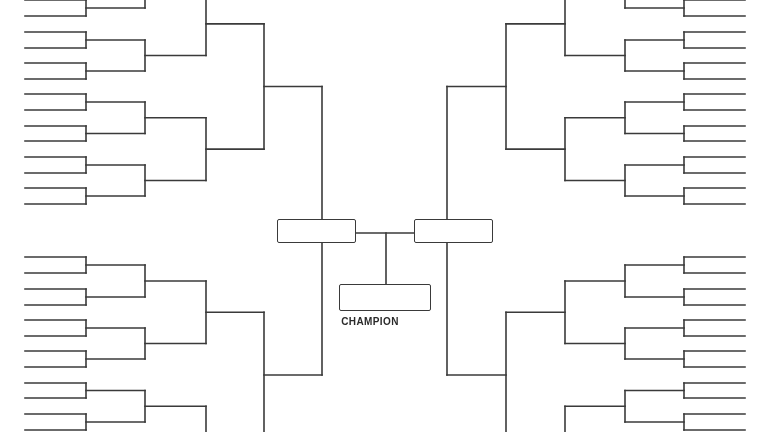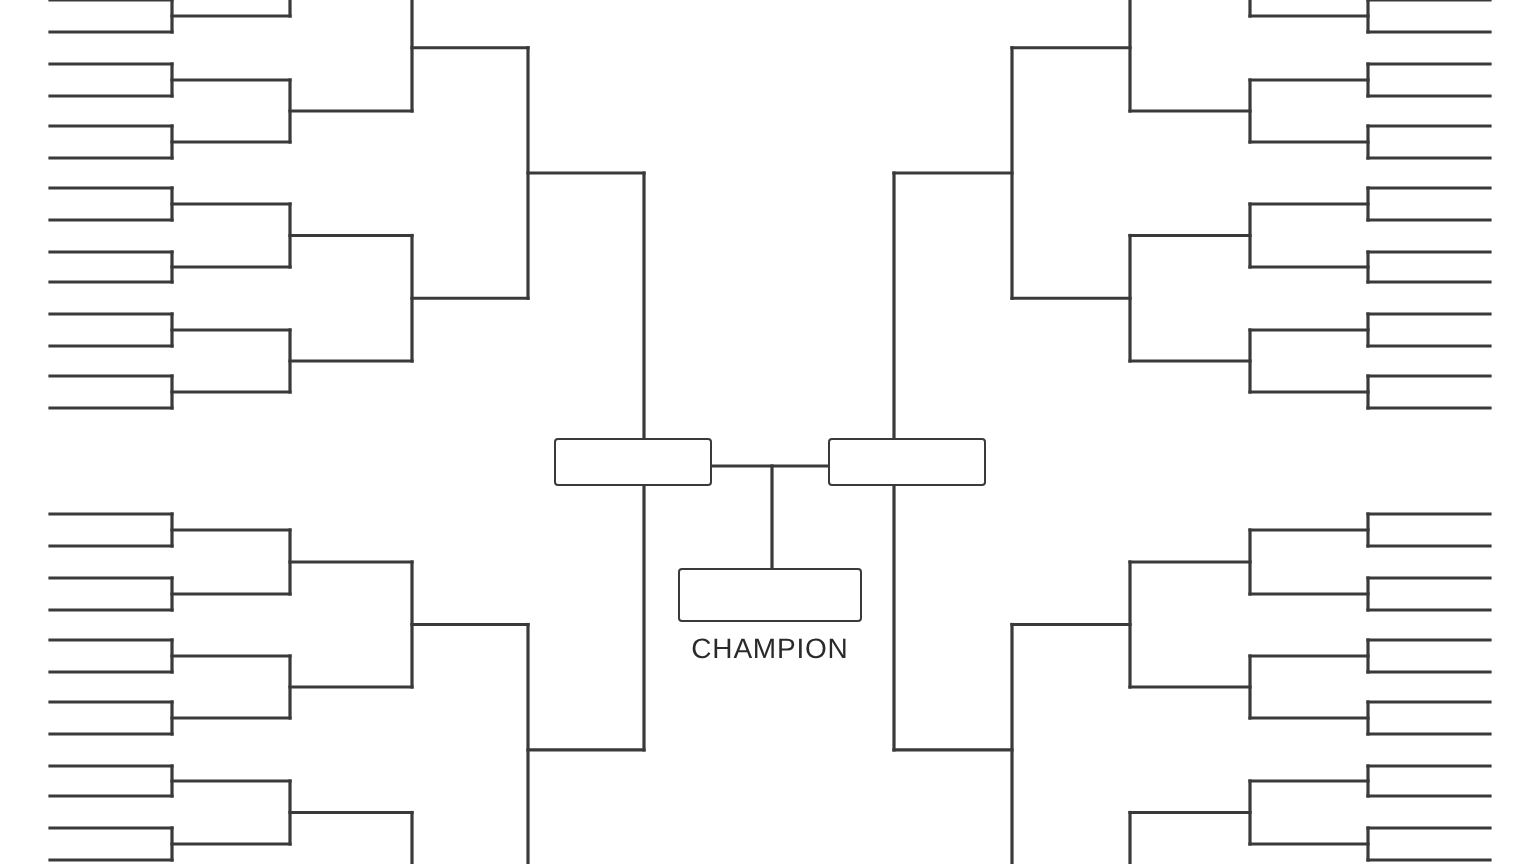--- a/index.html
+++ b/index.html
@@ -1,20 +1,20 @@
 <!DOCTYPE html>
 <html><head>
 <meta charset="utf-8">
 <style>
   html, body { margin:0; padding:0; background:#ffffff; }
   body { width:768px; height:432px; overflow:hidden; position:relative; font-family:"Liberation Sans", sans-serif; }
   #bracket { position:absolute; left:0; top:0; }
   .ln { stroke:#3a3a3a; stroke-width:1.6; fill:none; stroke-linecap:square; }
   .box { position:absolute; border:1.6px solid #3a3a3a; border-radius:2px; background:#fff; box-sizing:border-box; }
-  .champ-label { position:absolute; left:339px; top:316px; width:92px; text-align:center; font-weight:normal; font-size:14px; letter-spacing:0.4px; color:#2a2a2a; }
+  .champ-label { position:absolute; left:324px; top:316px; width:92px; text-align:center; font-weight:bold; font-size:10px; letter-spacing:0.4px; color:#2a2a2a; }
 </style>
 </head>
 <body>
 
 <svg id="bracket" width="768" height="432" viewBox="0 0 768 432">
     <line x1="25" y1="-31" x2="86" y2="-31" class="ln"></line>
     <line x1="25" y1="-16" x2="86" y2="-16" class="ln"></line>
     <line x1="25" y1="0" x2="86" y2="0" class="ln"></line>
     <line x1="25" y1="16" x2="86" y2="16" class="ln"></line>
     <line x1="25" y1="32" x2="86" y2="32" class="ln"></line>

